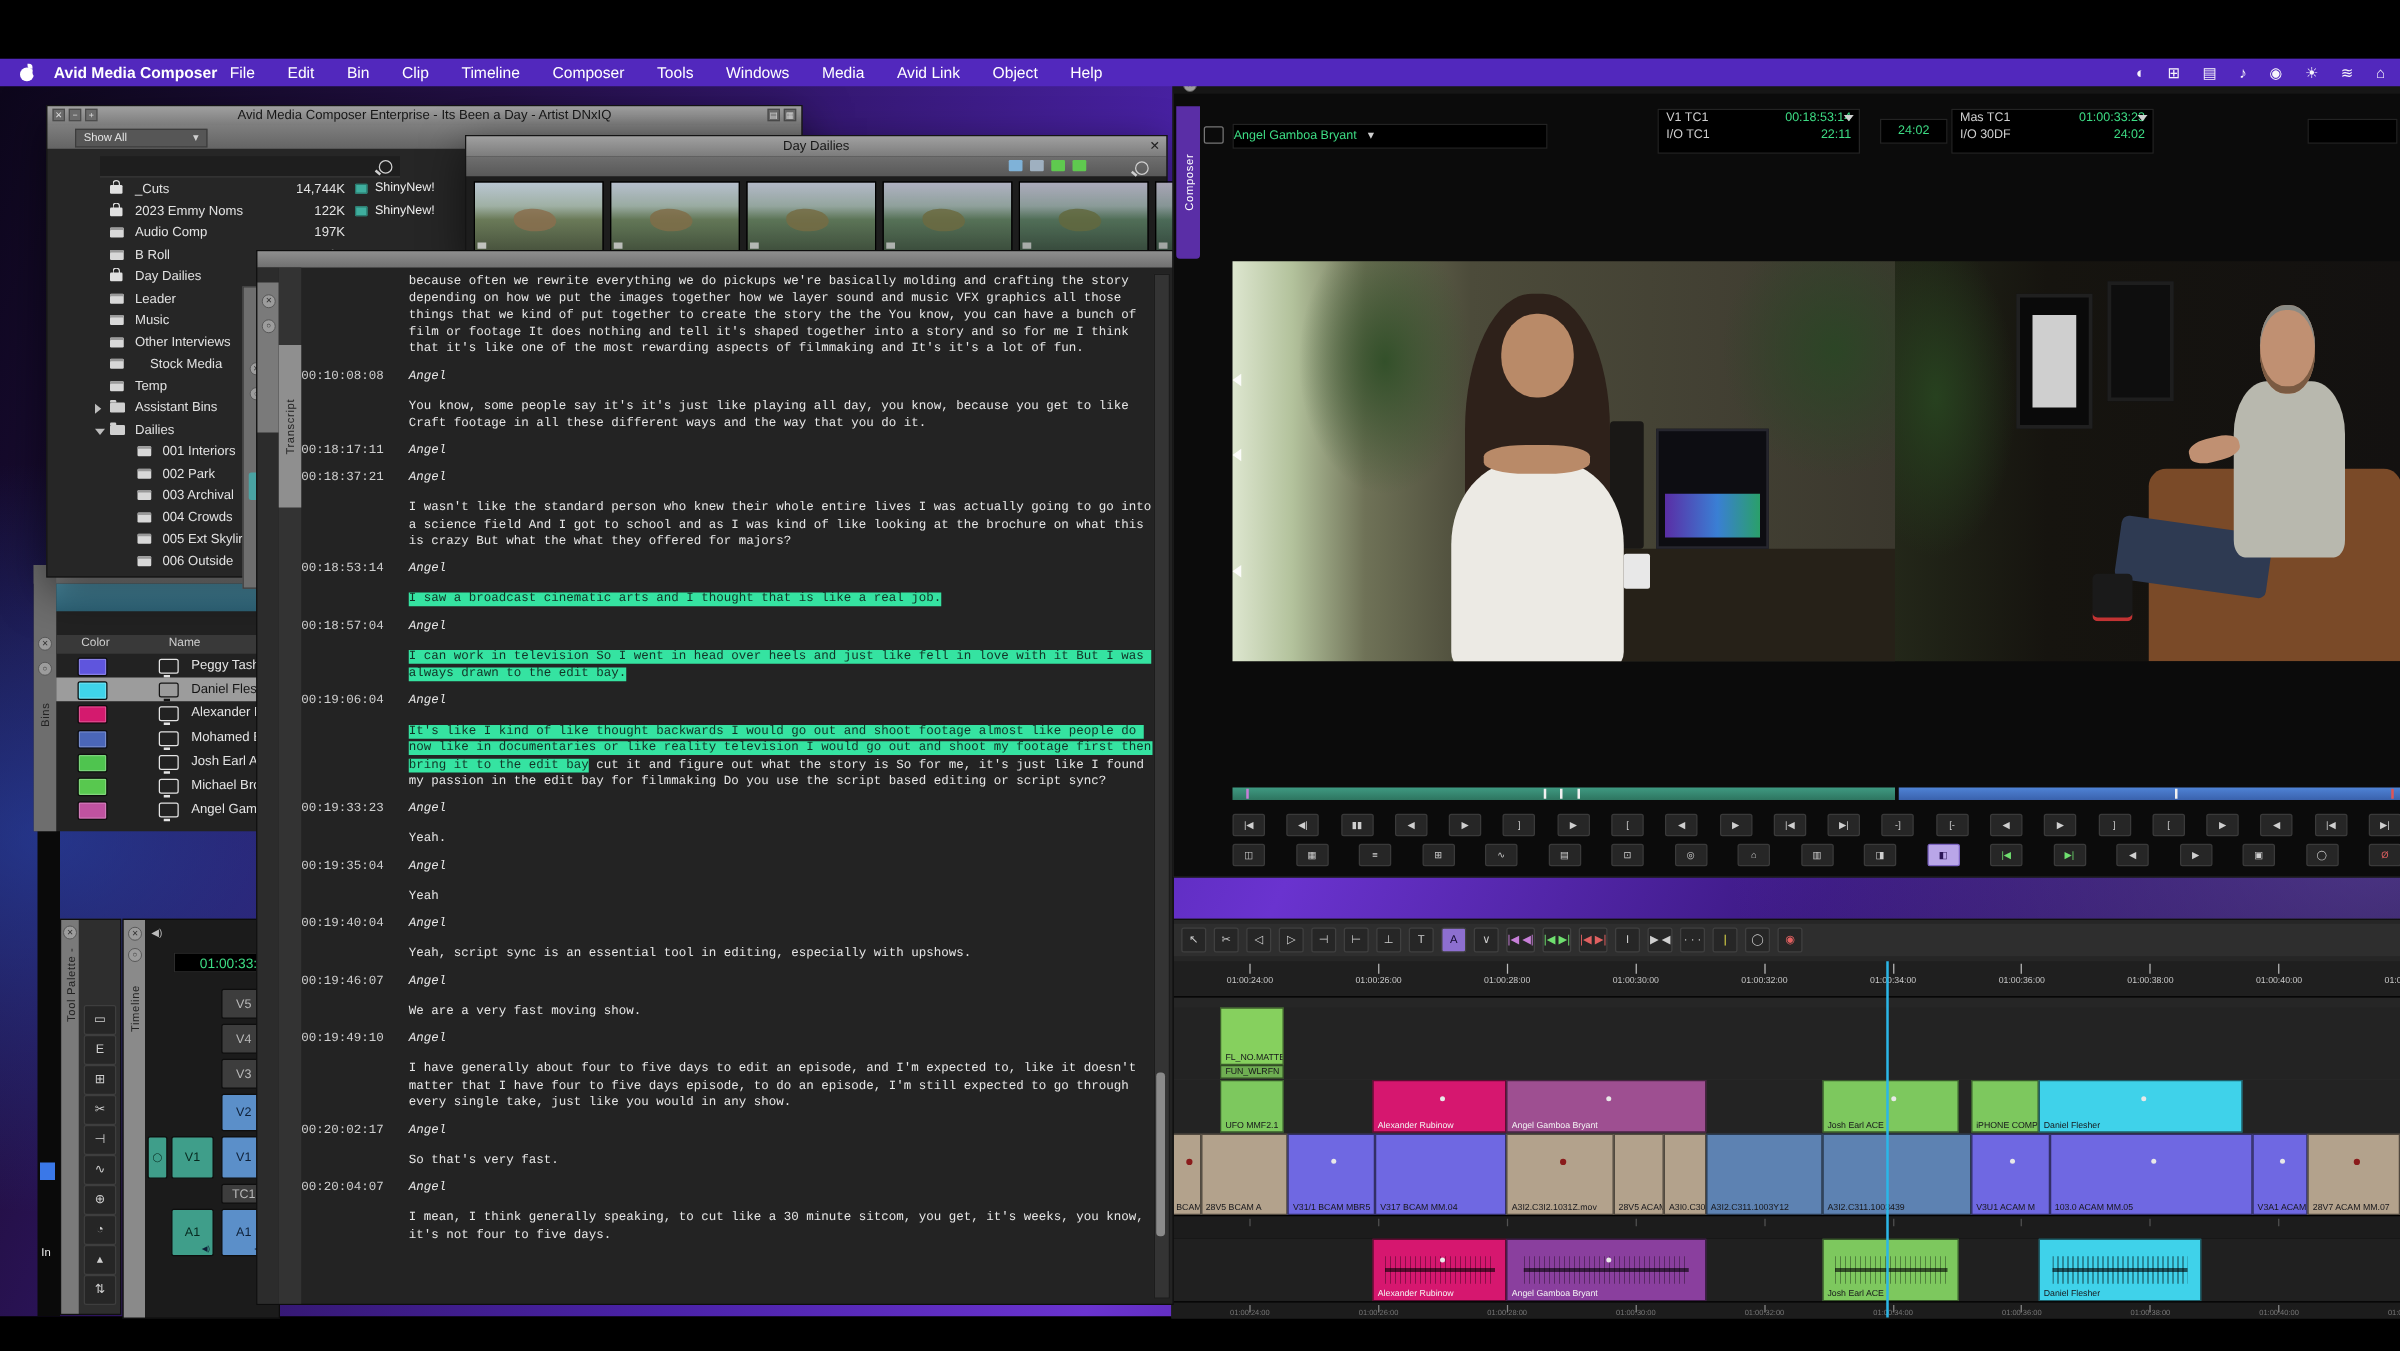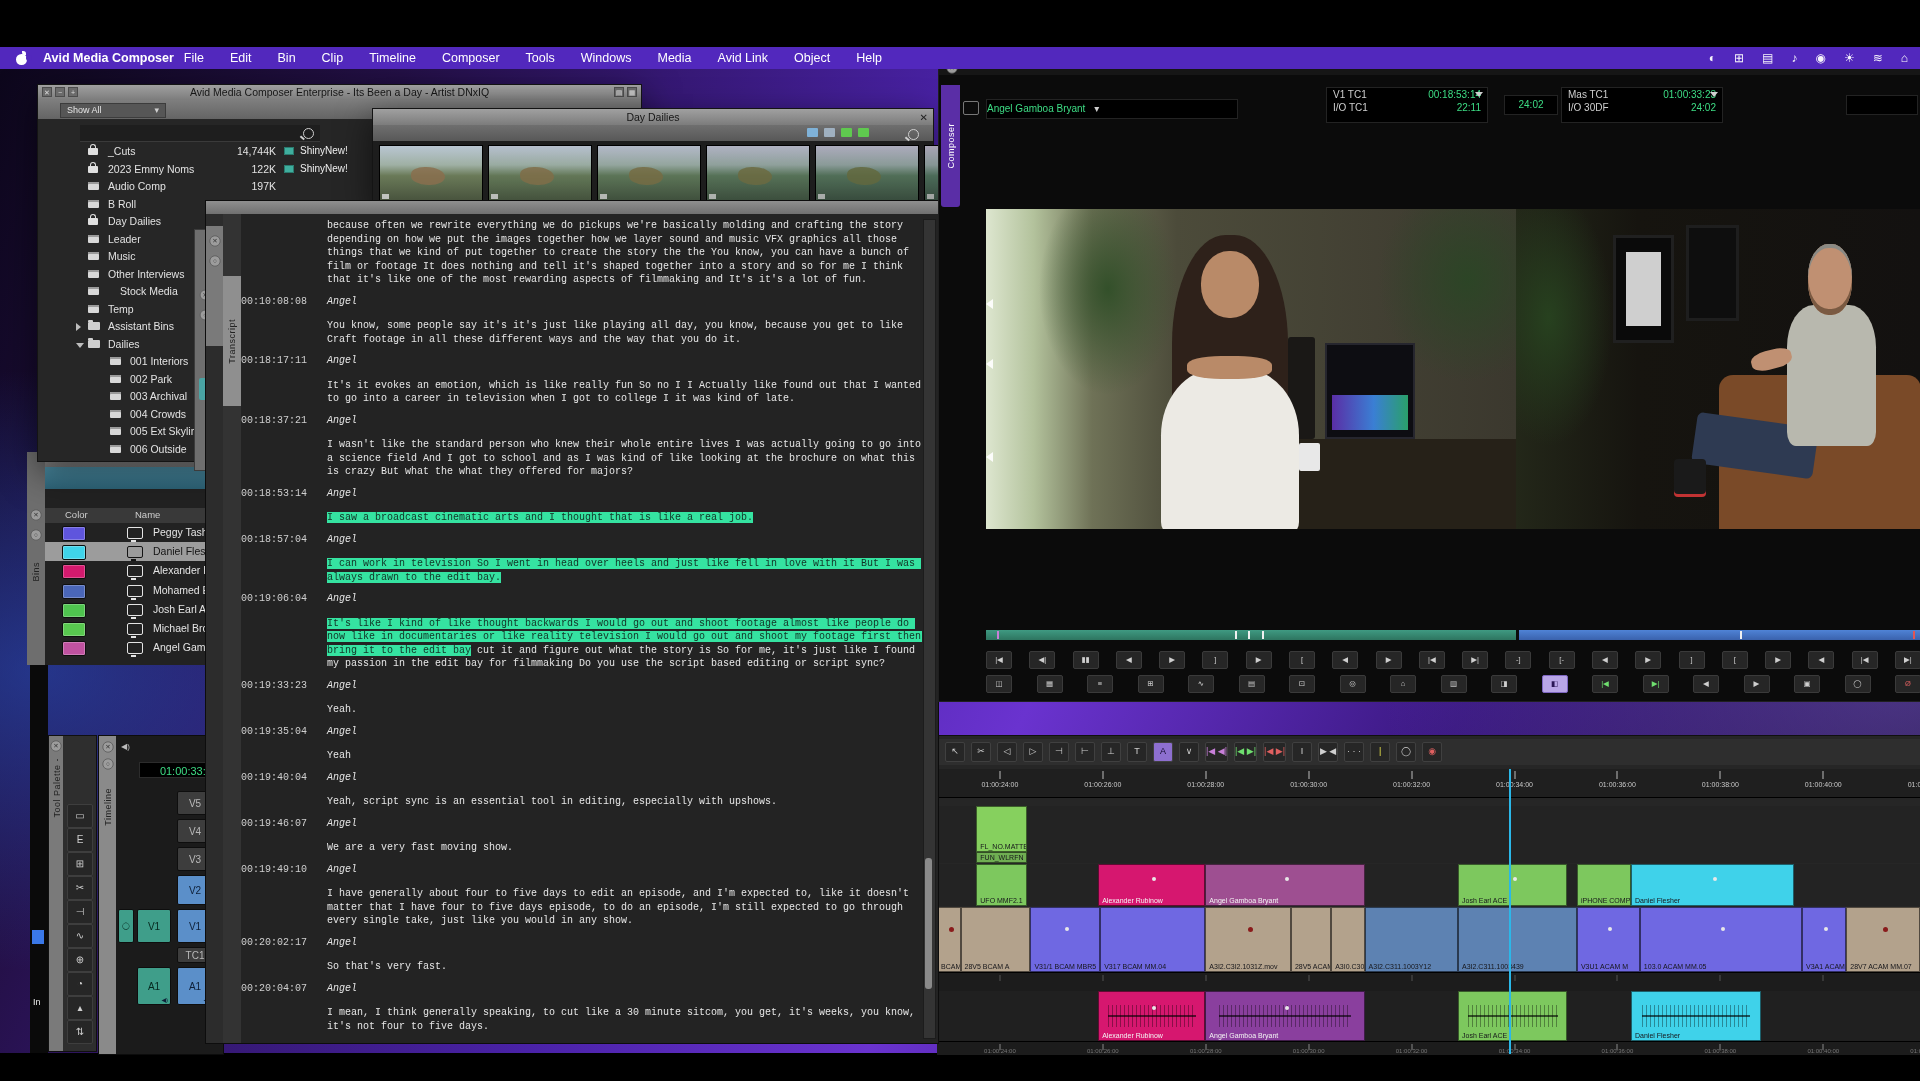--- a/index.html
+++ b/index.html
@@ -608,21 +608,20 @@
           <div class="tc">00:10:08:08</div>
           <div>
             <div class="sp">Angel</div>
             <div class="tx"><span>You know, some people say it's it's just like playing all day, you know, because you get to like Craft footage in all these different ways and the way that you do it.</span></div>
           </div>
         </div>
         <div class="se">
           <div class="tc">00:18:17:11</div>
           <div>
             <div class="sp">Angel</div>
-            <div class="tx"><span>It's it evokes an emotion, which is like really fun So no I I Actually like found out that I wanted to go into a career in television when I got to college I it was kind of late.</span></div>
           </div>
         </div>
         <div class="se">
           <div class="tc">00:18:37:21</div>
           <div>
             <div class="sp">Angel</div>
             <div class="tx"><span>I wasn't like the standard person who knew their whole entire lives I was actually going to go into a science field And I got to school and as I was kind of like looking at the brochure on what this is crazy But what the what they offered for majors?</span></div>
           </div>
         </div>
         <div class="se">

